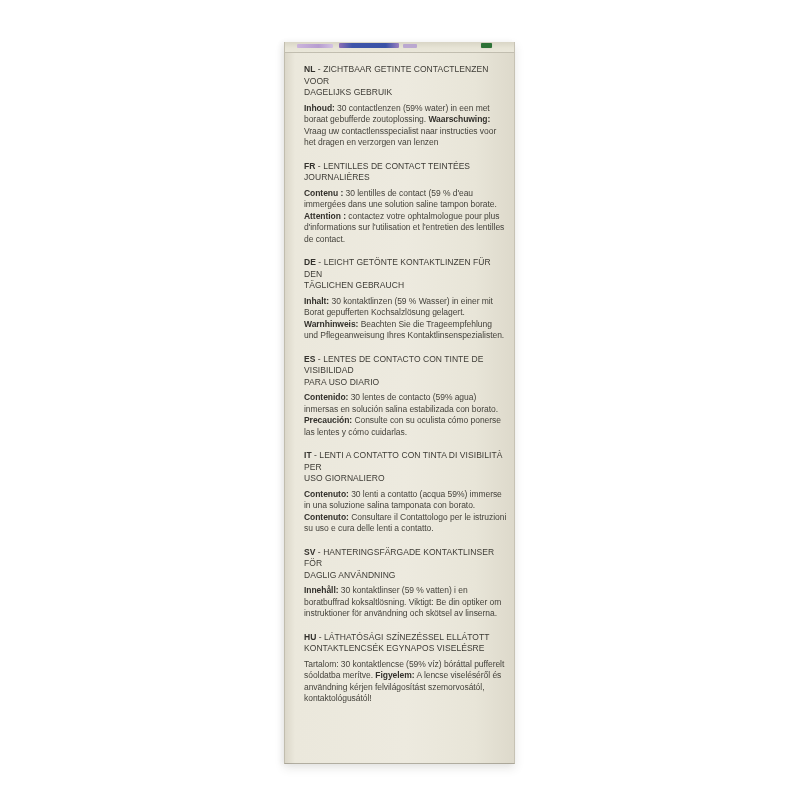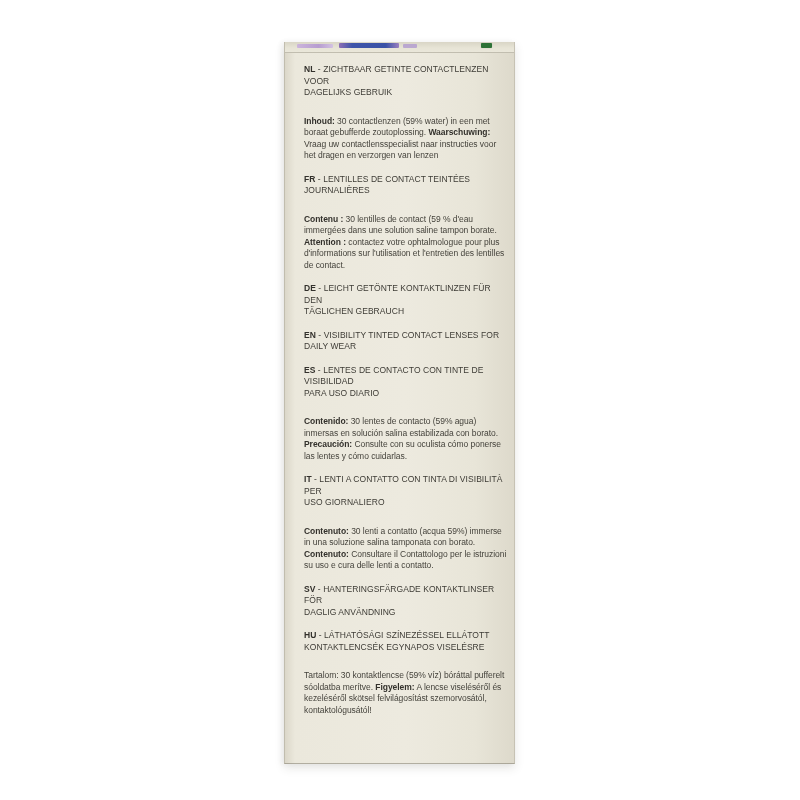--- a/index.html
+++ b/index.html
@@ -34,21 +34,21 @@
     box-sizing:border-box;
   }
   .section{margin-bottom:12px;width:204px;}
   .heading{
     font-size:8.5px;line-height:11.5px;color:#3d3b35;
     letter-spacing:0.05px;white-space:pre-line;
   }
   .heading b{font-weight:700;color:#33312c;}
   .body{
     font-size:8.5px;line-height:11.5px;color:#45433c;
-    letter-spacing:-0.05px;margin-top:17px;
+    letter-spacing:-0.05px;margin-top:4px;
   }
   .body b{font-weight:700;color:#33312c;}
 </style>
 </head>
 <body>
 
 <div class="scene">
   <div class="box">
     <div class="flap">
       <div class="patch patch-lavender"></div>
@@ -62,38 +62,39 @@
 DAGELIJKS GEBRUIK</div>
           <div class="body"><b>Inhoud:</b><span> 30 contactlenzen (59% water) in een met boraat gebufferde zoutoplossing. </span><b>Waarschuwing:</b><span> Vraag uw contactlensspecialist naar instructies voor het dragen en verzorgen van lenzen</span></div>
         </div>
         <div class="section">
           <div class="heading"><b>FR</b> - LENTILLES DE CONTACT TEINTÉES JOURNALIÈRES</div>
           <div class="body"><b>Contenu :</b><span> 30 lentilles de contact (59 % d'eau immergées dans une solution saline tampon borate. </span><b>Attention :</b><span> contactez votre ophtalmologue pour plus d'informations sur l'utilisation et l'entretien des lentilles de contact.</span></div>
         </div>
         <div class="section">
           <div class="heading"><b>DE</b> - LEICHT GETÖNTE KONTAKTLINZEN FÜR DEN
 TÄGLICHEN GEBRAUCH</div>
+          <div class="body"><b>Inhalt:</b><span> 30 kontaktlinzen (59 % Wasser) in einer mit Borat gepufferten Kochsalzlösung gelagert. </span><b>Warnhinweis:</b><span> Beachten Sie die Trageempfehlung und Pflegeanweisung Ihres Kontaktlinsenspezialisten.</span></div>
         </div>
         <div class="section">
-          <div class="heading"><b>EN</b> - VISIBILITY TINTED CONTACT LENSES FOR DAILY WEAR</div>
         </div>
         <div class="section">
           <div class="heading"><b>ES</b> - LENTES DE CONTACTO CON TINTE DE VISIBILIDAD
 PARA USO DIARIO</div>
           <div class="body"><b>Contenido:</b><span> 30 lentes de contacto (59% agua) inmersas en solución salina estabilizada con borato. </span><b>Precaución:</b><span> Consulte con su oculista cómo ponerse las lentes y cómo cuidarlas.</span></div>
         </div>
         <div class="section">
           <div class="heading"><b>IT</b> - LENTI A CONTATTO CON TINTA DI VISIBILITÀ PER
 USO GIORNALIERO</div>
           <div class="body"><b>Contenuto:</b><span> 30 lenti a contatto (acqua 59%) immerse in una soluzione salina tamponata con borato. </span><b>Contenuto:</b><span> Consultare il Contattologo per le istruzioni su uso e cura delle lenti a contatto.</span></div>
         </div>
         <div class="section">
           <div class="heading"><b>SV</b> - HANTERINGSFÄRGADE KONTAKTLINSER FÖR
 DAGLIG ANVÄNDNING</div>
+          <div class="body"><b>Innehåll:</b><span> 30 kontaktlinser (59 % vatten) i en boratbuffrad koksaltlösning. Viktigt: Be din optiker om instruktioner för användning och skötsel av linserna.</span></div>
         </div>
         <div class="section">
           <div class="heading"><b>HU</b> - LÁTHATÓSÁGI SZÍNEZÉSSEL ELLÁTOTT
 KONTAKTLENCSÉK EGYNAPOS VISELÉSRE</div>
-          <div class="body"><span>Tartalom: 30 kontaktlencse (59% víz) bóráttal pufferelt sóoldatba merítve. </span><b>Figyelem:</b><span> A lencse viseléséről és kezeléséről skötsel felvilágosítást szemorvosától, kontaktológusától!</span></div>
+          <div class="body"><span>Tartalom: 30 kontaktlencse (59% víz) bóráttal pufferelt sóoldatba merítve. </span><b>Figyelem:</b><span> A lencse viseléséről és användning kérjen felvilágosítást szemorvosától, kontaktológusától!</span></div>
         </div>
       </div>
   </div>
 </div>
 
 </body></html>

